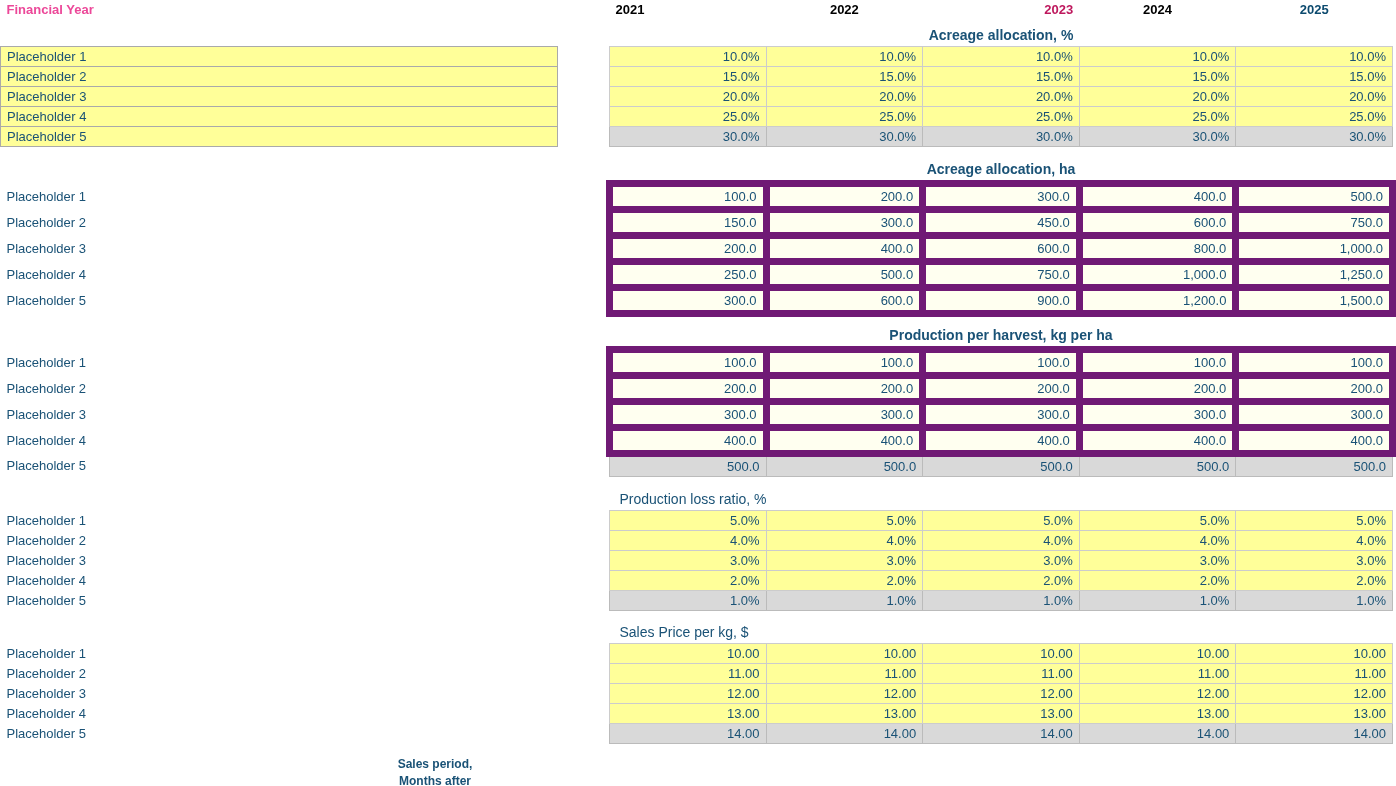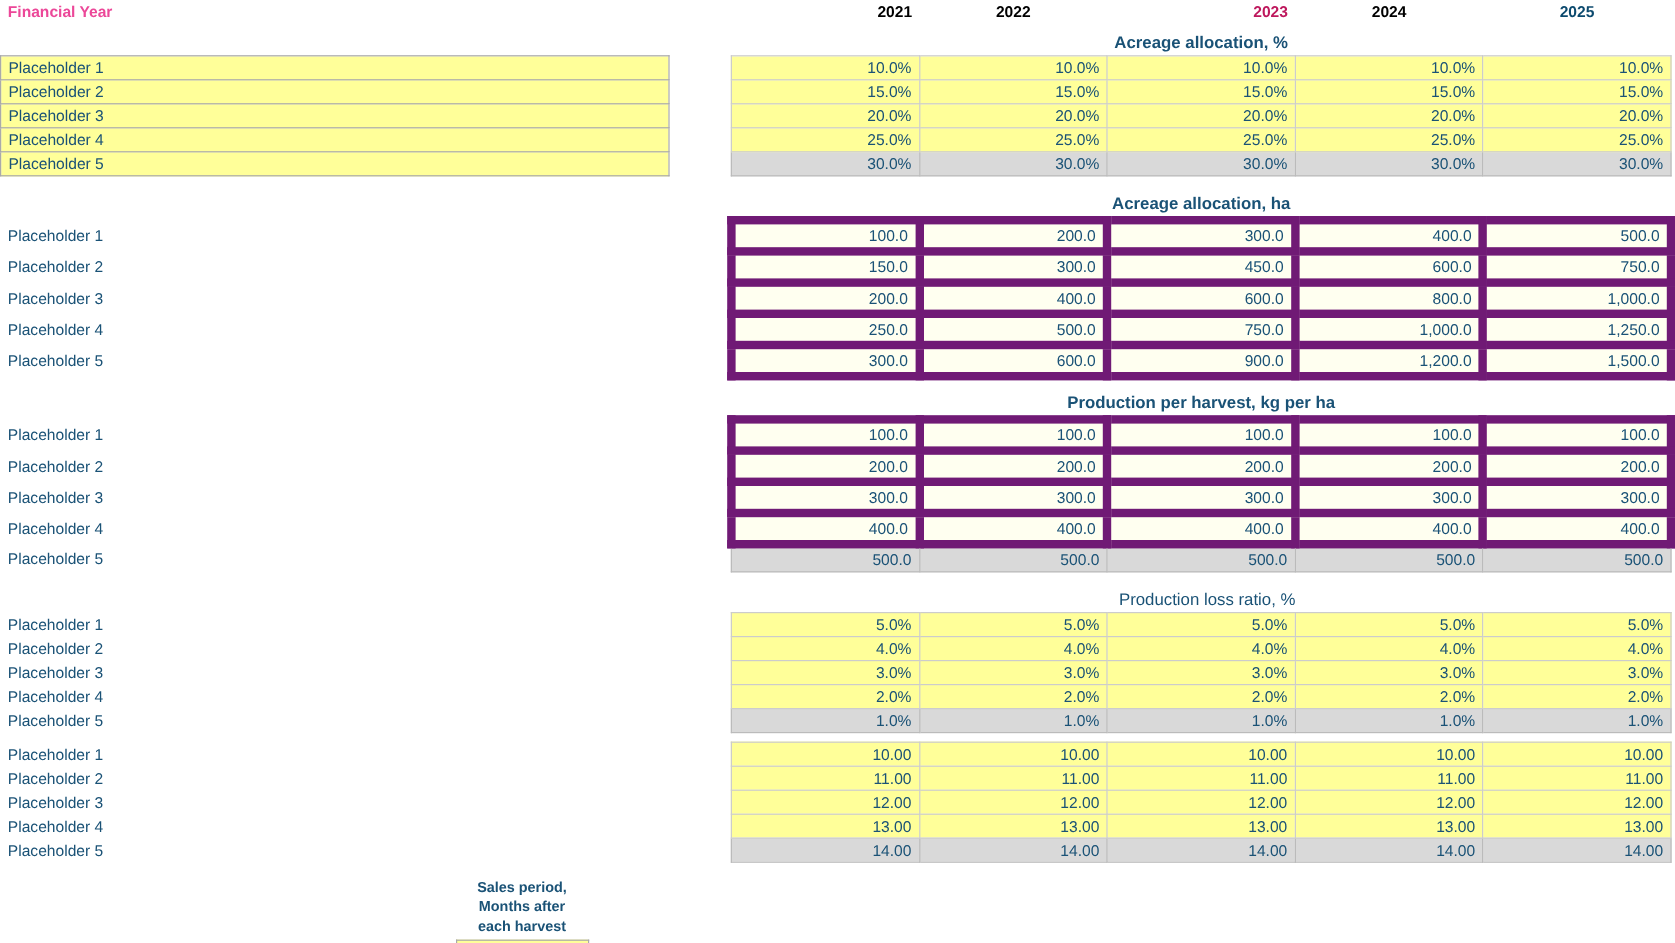--- a/index.html
+++ b/index.html
@@ -106,21 +106,21 @@
 </head>
 <body>
 
 <div class="spreadsheet">
   <table>
 
     <thead>
       <tr class="header-row">
         <td class="empty-col" style="font-weight:bold;color:#ec4899;text-align:left;font-size:13px;">Financial Year</td>
         <td class="spacer-col"></td>
-        <td class="col-year data-col-1" style="text-align:right;font-weight:bold;color:#000;">2021</td>
+        <td class="col-year data-col-1" style="text-align:left;font-weight:bold;color:#000;">2021</td>
         <td class="col-year data-col-2" style="text-align:center;font-weight:bold;color:#000;">2022</td>
         <td class="col-year data-col-3" style="text-align:right;font-weight:bold;color:#be185d;">2023</td>
         <td class="col-year data-col-4" style="text-align:center;font-weight:bold;color:#000;">2024</td>
         <td class="col-year data-col-5" style="text-align:center;font-weight:bold;color:#0c4a6e;">2025</td>
       </tr>
     </thead>
     <tbody>
 
       <tr>
         <td class="empty-col"></td>
@@ -283,21 +283,21 @@
         <td class="data-cell-lightyellow" style="background:#d9d9d9;border:1px solid #bbb;">500.0</td>
       </tr>
 
       <tr class="gap-row">
           <td colspan="7"></td>
         </tr>
 
       <tr>
         <td class="empty-col"></td>
         <td class="spacer-col"></td>
-        <td colspan="5" class="section-title" style="color: rgb(26, 82, 118); font-weight: normal; font-size: 14px; text-align: center; padding-left: 10px;">Production loss ratio, %</td>
+        <td colspan="5" class="section-title" style="color: rgb(26, 82, 118); font-weight: normal; font-size: 14px; text-align: left; padding-left: 10px;">Production loss ratio, %</td>
       </tr>
       <tr>
         <td class="label-cell-plain">Placeholder 1</td>
         <td class="spacer-col"></td>
         <td class="data-cell-yellow">5.0%</td>
         <td class="data-cell-yellow">5.0%</td>
         <td class="data-cell-yellow">5.0%</td>
         <td class="data-cell-yellow">5.0%</td>
         <td class="data-cell-yellow">5.0%</td>
       </tr>
@@ -335,20 +335,25 @@
         <td class="data-cell-yellow" style="background:#d9d9d9;border:1px solid #bbb;">1.0%</td>
         <td class="data-cell-yellow" style="background:#d9d9d9;border:1px solid #bbb;">1.0%</td>
         <td class="data-cell-yellow" style="background:#d9d9d9;border:1px solid #bbb;">1.0%</td>
         <td class="data-cell-yellow" style="background:#d9d9d9;border:1px solid #bbb;">1.0%</td>
       </tr>
 
       <tr class="gap-row">
           <td colspan="7"></td>
         </tr>
 
+      <tr>
+        <td class="empty-col"></td>
+        <td class="spacer-col"></td>
+        <td colspan="5" class="section-title" style="color: rgb(26, 82, 118); font-weight: normal; text-align: left; padding-left: 10px;">Sales Price per kg, $</td>
+      </tr>
       <tr>
         <td class="label-cell-plain">Placeholder 1</td>
         <td class="spacer-col"></td>
         <td class="data-cell-yellow">10.00</td>
         <td class="data-cell-yellow">10.00</td>
         <td class="data-cell-yellow">10.00</td>
         <td class="data-cell-yellow">10.00</td>
         <td class="data-cell-yellow">10.00</td>
       </tr>
       <tr>

